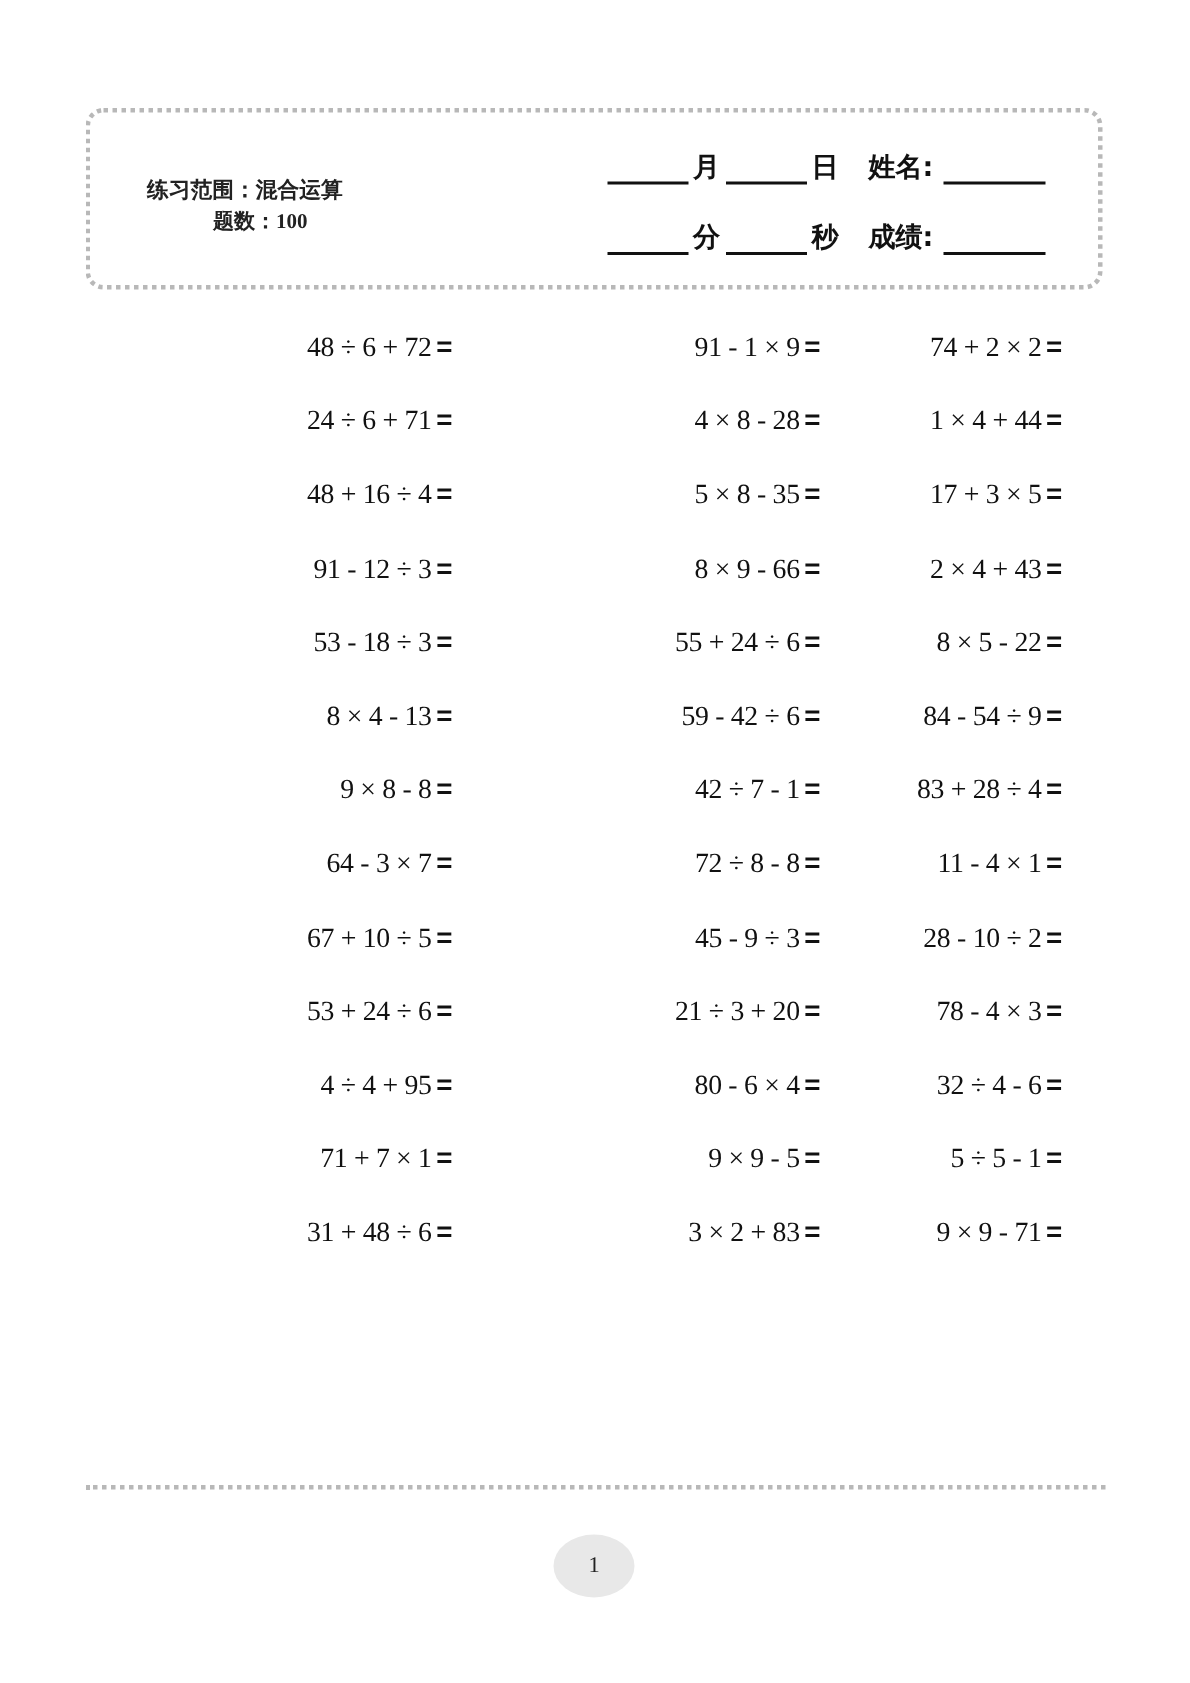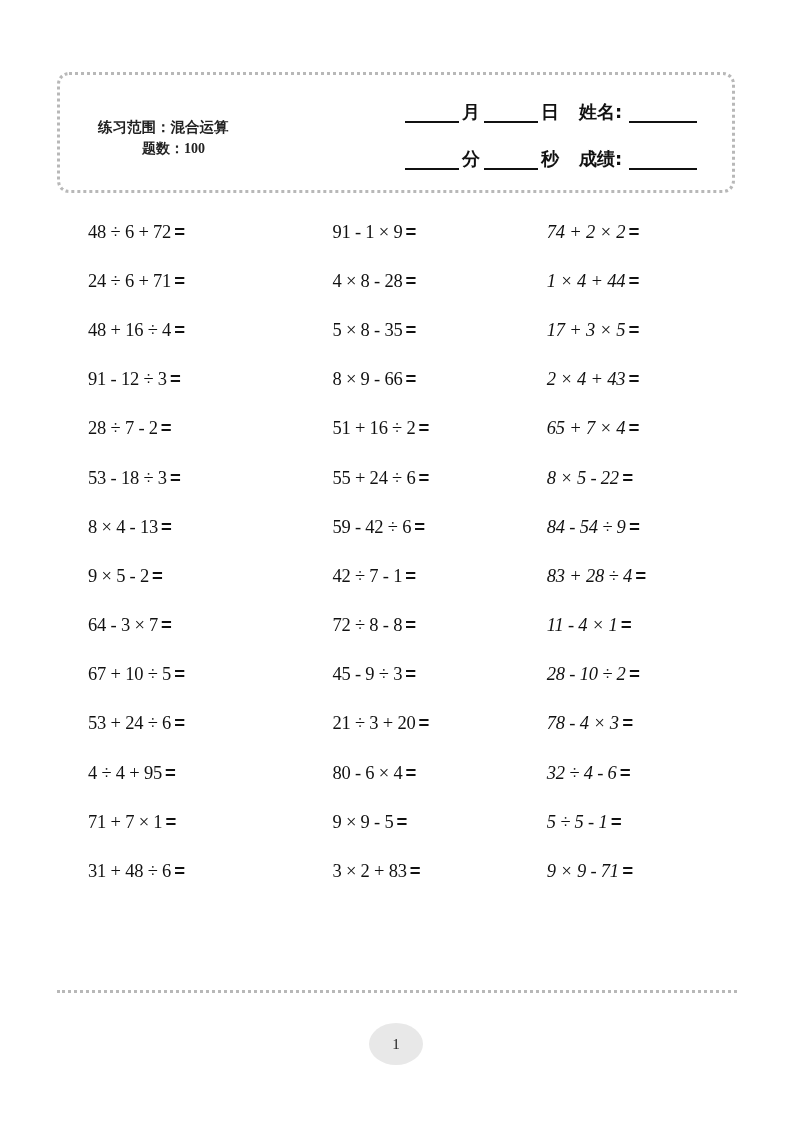--- a/index.html
+++ b/index.html
@@ -75,34 +75,35 @@
     .problems {
       position: absolute;
       left: 88px;
       top: 207px;
       width: 620px;
     }
     .prow {
       display: flex;
       height: 49.2px;
       align-items: center;
+      text-align: right;
     }
     .prob {
       font-size: 18.5px;
       white-space: nowrap;
       letter-spacing: -0.2px;
     }
     .prob .eq {
       font-family: "Liberation Sans", sans-serif;
       font-weight: bold;
       margin-left: 3px;
     }
     .c0 { width: 225px; }
     .c1 { width: 226px; margin-left: 31px; }
-    .c2 { width: 170px; font-style: italic; }
+    .c2 { width: 170px; }
     .divider {
       position: absolute;
       left: 57px;
       top: 990px;
       width: 680px;
       border-top: 3px dotted #b8b8b8;
     }
     .page-num {
       position: absolute;
       left: 369px;
@@ -165,36 +166,31 @@
       <div class="prob c0"><span>48 + 16 ÷ 4</span><span class="eq">=</span></div>
       <div class="prob c1"><span>5 × 8 - 35</span><span class="eq">=</span></div>
       <div class="prob c2"><span>17 + 3 × 5</span><span class="eq">=</span></div>
     </div>
     <div class="prow">
       <div class="prob c0"><span>91 - 12 ÷ 3</span><span class="eq">=</span></div>
       <div class="prob c1"><span>8 × 9 - 66</span><span class="eq">=</span></div>
       <div class="prob c2"><span>2 × 4 + 43</span><span class="eq">=</span></div>
     </div>
     <div class="prow">
-      <div class="prob c0"><span>28 ÷ 7 - 2</span><span class="eq">=</span></div>
-      <div class="prob c1"><span>51 + 16 ÷ 2</span><span class="eq">=</span></div>
-      <div class="prob c2"><span>65 + 7 × 4</span><span class="eq">=</span></div>
-    </div>
-    <div class="prow">
       <div class="prob c0"><span>53 - 18 ÷ 3</span><span class="eq">=</span></div>
       <div class="prob c1"><span>55 + 24 ÷ 6</span><span class="eq">=</span></div>
       <div class="prob c2"><span>8 × 5 - 22</span><span class="eq">=</span></div>
     </div>
     <div class="prow">
       <div class="prob c0"><span>8 × 4 - 13</span><span class="eq">=</span></div>
       <div class="prob c1"><span>59 - 42 ÷ 6</span><span class="eq">=</span></div>
       <div class="prob c2"><span>84 - 54 ÷ 9</span><span class="eq">=</span></div>
     </div>
     <div class="prow">
-      <div class="prob c0"><span>9 × 5 - 2</span><span class="eq">=</span></div>
+      <div class="prob c0"><span>9 × 8 - 8</span><span class="eq">=</span></div>
       <div class="prob c1"><span>42 ÷ 7 - 1</span><span class="eq">=</span></div>
       <div class="prob c2"><span>83 + 28 ÷ 4</span><span class="eq">=</span></div>
     </div>
     <div class="prow">
       <div class="prob c0"><span>64 - 3 × 7</span><span class="eq">=</span></div>
       <div class="prob c1"><span>72 ÷ 8 - 8</span><span class="eq">=</span></div>
       <div class="prob c2"><span>11 - 4 × 1</span><span class="eq">=</span></div>
     </div>
     <div class="prow">
       <div class="prob c0"><span>67 + 10 ÷ 5</span><span class="eq">=</span></div>

